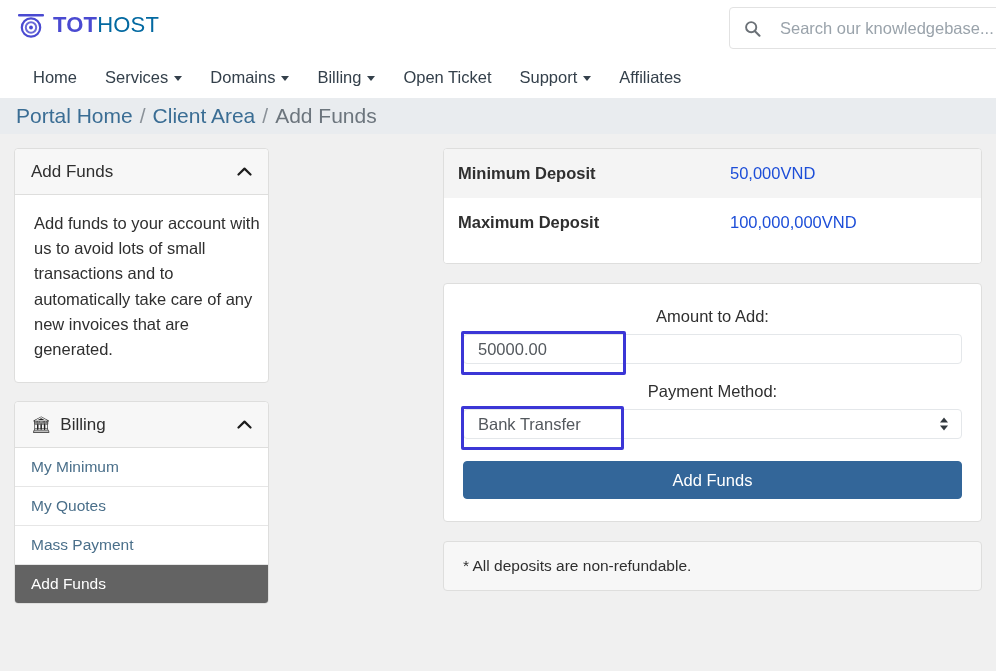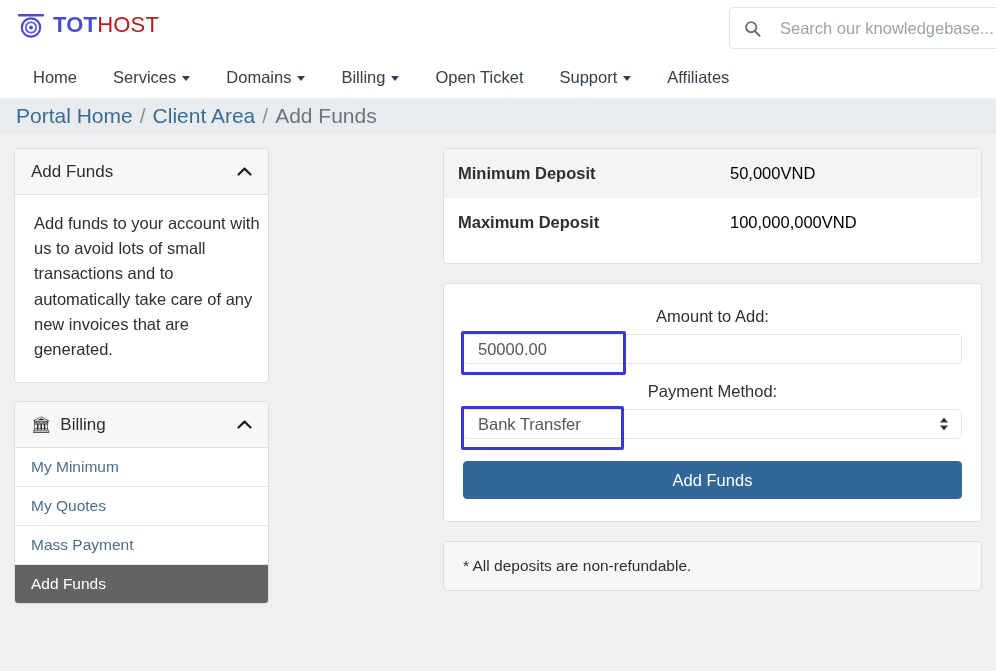--- a/index.html
+++ b/index.html
@@ -28,21 +28,21 @@
     gap: 7px;
   }
   .logo-mark { width: 30px; height: 26px; display: block; }
   .logo-text {
     font-size: 22px;
     letter-spacing: .2px;
     line-height: 1;
     white-space: nowrap;
   }
   .logo-text .part-a { color: #4a4ad1; font-weight: bold; }
-  .logo-text .part-b { color: #b91c1c; font-weight: normal; }
+  .logo-text .part-b { color: #0369a1; font-weight: normal; }
 
   .search-box {
     position: absolute;
     left: 729px; top: 7px;
     width: 330px; height: 42px;
     background: #fff;
     border: 1px solid #e2e2e2;
     border-radius: 4px;
     display: flex;
     align-items: center;
@@ -59,21 +59,21 @@
   }
   .search-input::placeholder { color: #9aa3ab; }
 
   
   .main-nav {
     height: 41px;
     background: #fff;
     display: flex;
     align-items: center;
     padding-left: 25px;
-    gap: 8px;
+    gap: 0;
     border-bottom: 1px solid #ffffff;
   }
   .nav-item {
     display: flex;
     align-items: center;
     gap: 6px;
     font-size: 16.5px;
     color: #34404b;
     padding: 0 14px;
     height: 41px;
@@ -179,21 +179,21 @@
     margin-bottom: 19px;
     overflow: hidden;
   }
   .limits-table { width: 100%; border-collapse: collapse; }
   .limits-table td {
     padding: 15px 14px;
     font-size: 16.5px;
     vertical-align: middle;
   }
   .limits-table td.lbl { font-weight: bold; color: #2f2f2f; width: 272px; }
-  .limits-table td.val { color: #000000; }
+  .limits-table td.val { color: #1d4ed8; }
   .limits-table tr.odd td { background: #f4f4f4; }
   .limits-table tr.even td { background: #ffffff; }
   .limits-table tr.filler td { background: #ffffff; height: 16px; padding: 0; }
 
   
   .form-panel {
     background: #fff;
     border: 1px solid #dededd;
     border-radius: 4px;
     margin-bottom: 19px;

